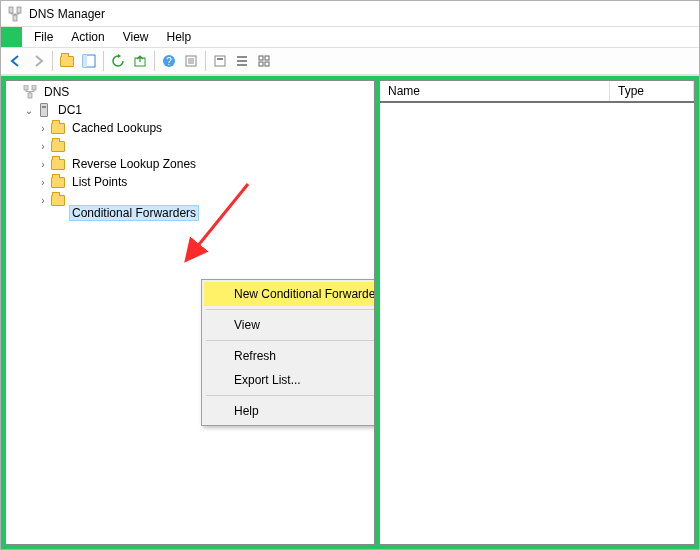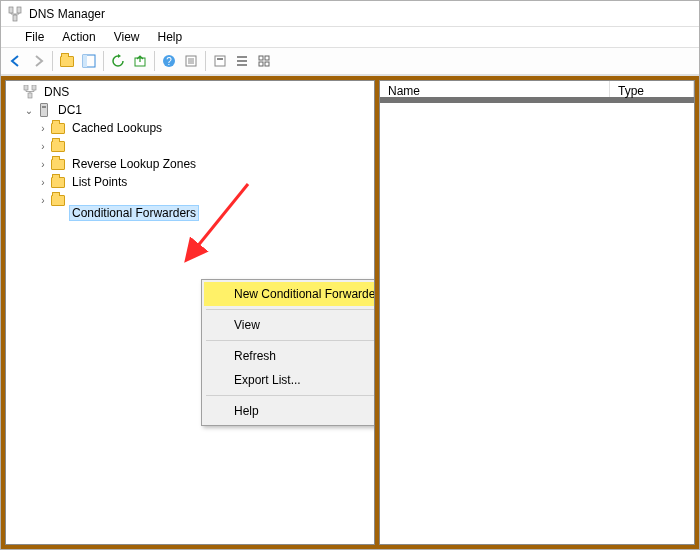--- a/index.html
+++ b/index.html
@@ -1,29 +1,29 @@
 <!DOCTYPE html>
 <html><head>
 <meta charset="utf-8">
 <style>
   * { box-sizing: border-box; }
   html, body { margin:0; padding:0; width:700px; height:550px; font-family: "Segoe UI", Tahoma, sans-serif; font-size:12px; color:#000; background:#fff; overflow:hidden; }
-  .window { width:700px; height:550px; border:1px solid #b0b0b0; display:flex; flex-direction:column; background:#a16207; position:relative; }
+  .window { width:700px; height:550px; border:1px solid #b0b0b0; display:flex; flex-direction:column; background:#22c55e; position:relative; }
   .titlebar { height:26px; display:flex; align-items:center; padding:0 6px; gap:6px; background:#fff; border-bottom:1px solid #e0e0e0; }
   .titlebar .appicon { width:16px; height:16px; }
   .title-text { font-size:12px; }
-  .menubar { height:20px; display:flex; align-items:center; padding:0 16px; gap:2px; background:#fff; }
+  .menubar { height:20px; display:flex; align-items:center; padding:0 4px; gap:2px; background:#fff;margin-left:21px; }
   .menu-item { padding:1px 8px; cursor:default; }
   .toolbar { height:28px; display:flex; align-items:center; padding:0 4px; gap:0px; border-top:1px solid #e0e0e0; border-bottom:1px solid #e0e0e0; background:#fdfdfd; }
   .tb-sep { width:1px; height:20px; background:#d0d0d0; margin:0 3px; }
   .tb-btn { width:22px; height:22px; display:flex; align-items:center; justify-content:center; border:1px solid transparent; }
   .body { flex:1; display:flex; border-top:1px solid #e0e0e0; min-height:0; }
   .tree-pane { width:370px; border:1px solid #888; margin:4px 2px 4px 4px; background:#fff; overflow:auto; position:relative; }
   .list-pane { flex:1; border:1px solid #888; margin:4px 4px 4px 2px; background:#fff; display:flex; flex-direction:column; }
-  .list-header { height:22px; display:flex; border-bottom:6px solid #737373; }
+  .list-header { height:22px; display:flex; border-bottom:2px solid #737373; }
   .col { padding:3px 8px; font-size:12px; border-right:1px solid #e0e0e0; }
   .col.name { width:230px; }
   .col.type { flex:1; }
   .tree { padding:2px 0; }
   .node { display:flex; align-items:center; height:18px; padding:0 2px; cursor:default; white-space:nowrap; }
   .node .twisty { width:14px; text-align:center; color:#666; font-size:10px; }
   .node .icon { width:16px; height:16px; margin-right:4px; display:inline-flex; align-items:center; justify-content:center; }
   .node .label { padding:0 2px; }
   .node.selected .label { background:#cce8ff; outline:1px solid #99d1ff;margin-top:25px; }
   .indent-0 { padding-left:2px; }

